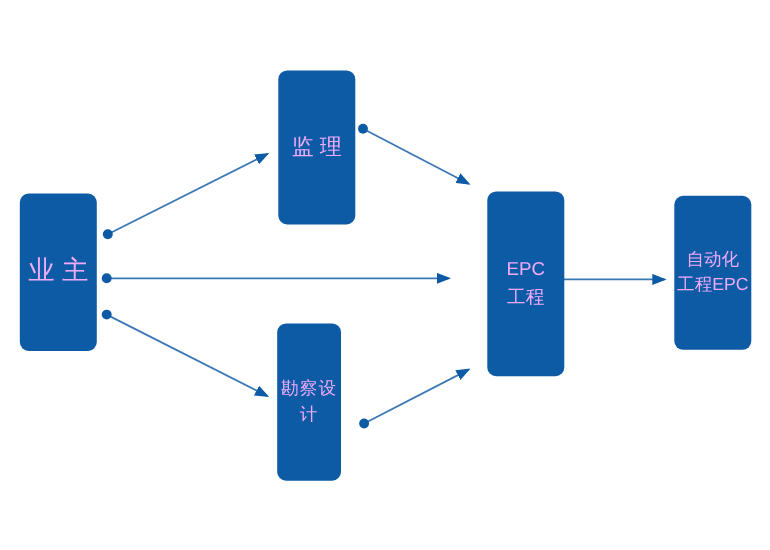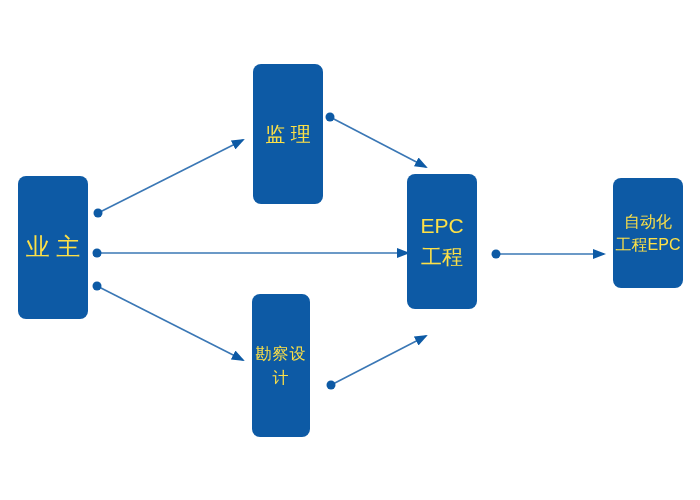--- a/index.html
+++ b/index.html
@@ -15,34 +15,34 @@
     background: #ffffff;
     overflow: hidden;
   }
   .node {
     position: absolute;
     background: #0d5aa5;
     border-radius: 8px;
     display: flex;
     align-items: center;
     justify-content: center;
-    color: #fde047;
+    color: #f0abfc;
     text-align: center;
     white-space: pre-line;
     box-sizing: border-box;
   }
   .node .label {
     white-space: pre-line;
     line-height: 1.45;
   }
   .node-owner       { left: 18px;  top: 176px; width: 70px; height: 143px; font-size: 24px; }
   .node-supervision { left: 253px; top: 64px;  width: 70px; height: 140px; font-size: 20px; }
   .node-survey      { left: 252px; top: 294px; width: 58px; height: 143px; font-size: 16px; letter-spacing: 1px; }
-  .node-epc         { left: 407px; top: 174px; width: 70px; height: 135px; font-size: 21px; }
-  .node-automation  { left: 613px; top: 178px; width: 70px; height: 110px; font-size: 16px; }
+  .node-epc         { left: 443px; top: 174px; width: 70px; height: 168px; font-size: 17px; }
+  .node-automation  { left: 613px; top: 178px; width: 70px; height: 140px; font-size: 16px; }
   svg.edges {
     position: absolute;
     left: 0;
     top: 0;
     width: 700px;
     height: 500px;
     pointer-events: none;
   }
   .edge-line {
     stroke: #3a77b5;

